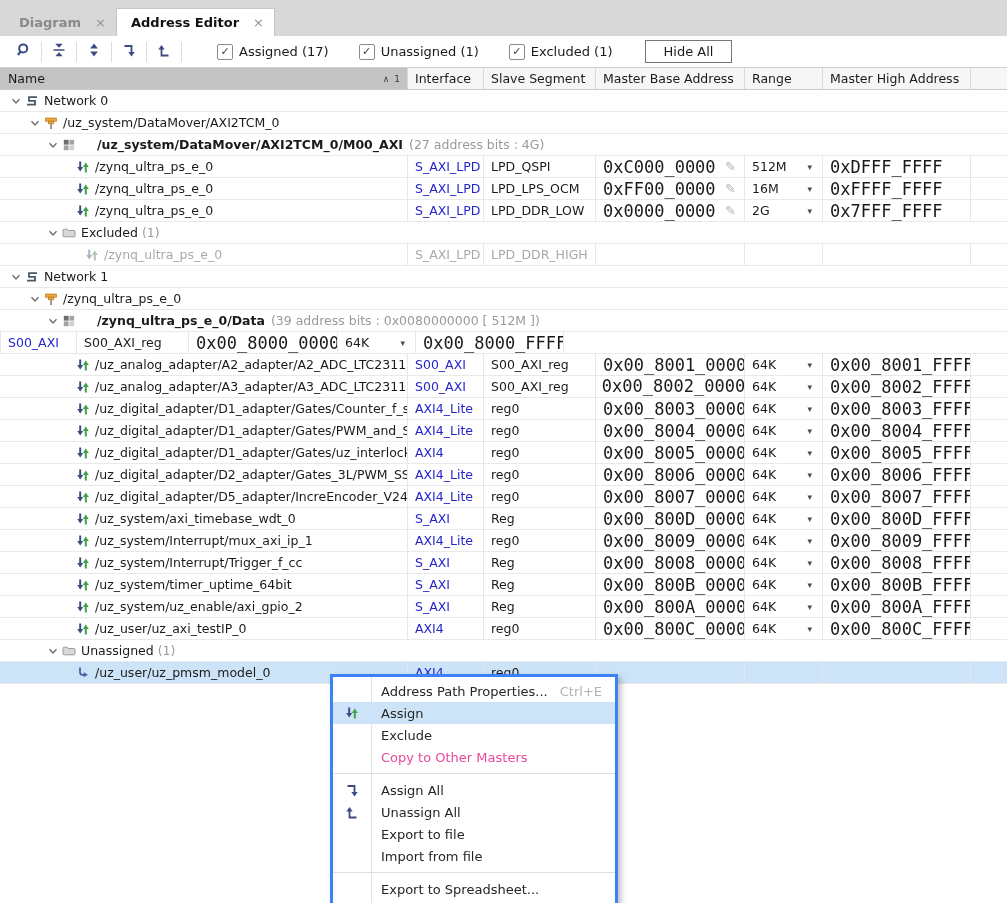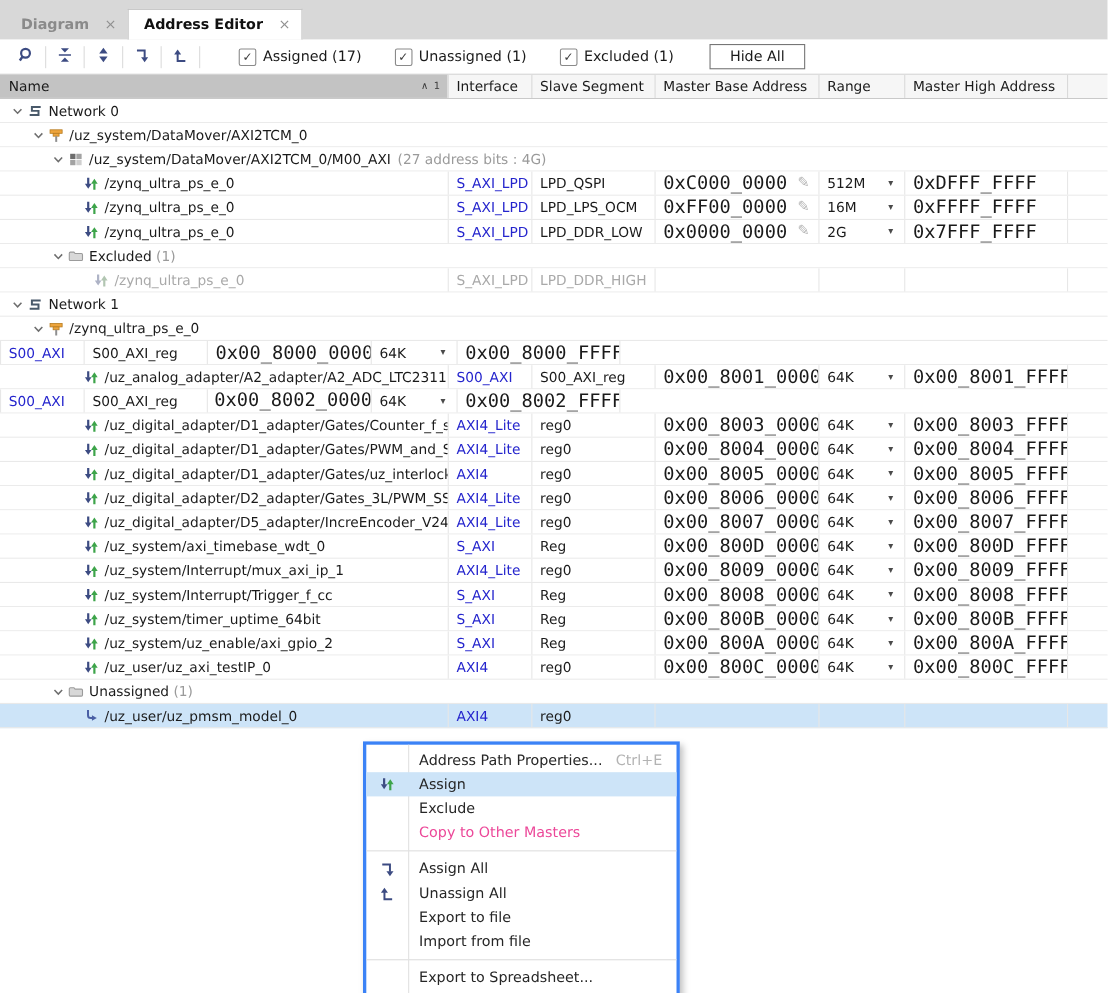--- a/index.html
+++ b/index.html
@@ -30,21 +30,21 @@
   .sortind{font-size:9px;color:#3a3a3a;letter-spacing:1px;}
   .row{display:flex;height:22px;box-sizing:border-box;border-bottom:1px solid #e9e9e9;align-items:stretch;background:#fff;}
   .row.selected{background:#cde4f8;}
   .cell{display:flex;align-items:center;box-sizing:border-box;white-space:nowrap;overflow:hidden;}
   .cell.colline{border-left:1px solid #e7e7e7;padding-left:7px;}
   .namecell{flex-shrink:0;}
   .chev{width:15px;display:flex;align-items:center;justify-content:center;flex-shrink:0;}
   .ricon{width:17px;display:flex;align-items:center;justify-content:center;flex-shrink:0;margin-right:4px;}
   .note{color:#9a9a9a;margin-left:6px;}
   .count{color:#9a9a9a;margin-left:4px;}
-  .boldname{font-weight:normal;}
+  .boldname{font-weight:bold;margin-left:16px;}
   .iflink{color:#2525cd;}
   .gray{color:#a9a9a9;}
   .mono{font-family:"DejaVu Sans Mono","Liberation Mono",monospace;font-size:17px;}
   .pencil{margin-left:auto;padding-right:8px;color:#b3b3b3;font-size:13px;}
   .ddarrow{margin-left:auto;padding-right:10px;color:#4a4a4a;font-size:9px;}
   
   .menu{position:absolute;left:330px;top:674px;width:288px;background:#ffffff;border:3px solid #3b82f6;
         box-shadow:3px 3px 6px rgba(0,0,0,.25);padding:3px 0;box-sizing:border-box;z-index:10;}
   .menu .gutterline{position:absolute;left:38px;top:0;bottom:0;width:1px;background:#e2e2e2;}
   .mitem{position:relative;height:22px;display:flex;align-items:center;font-size:13px;color:#262626;}
@@ -346,20 +346,39 @@
             <svg width="16" height="16" viewBox="0 0 16 16">
               <rect x="2.5" y="3" width="11" height="3.2" fill="#eda43c" stroke="#b57a1e" stroke-width="0.7"></rect>
               <rect x="5.3" y="6.2" width="5.4" height="2.6" fill="#eda43c" stroke="#b57a1e" stroke-width="0.7"></rect>
               <rect x="7.2" y="8.8" width="1.8" height="5.2" fill="#8f8f8f"></rect>
             </svg>
           </span>
           <span>/zynq_ultra_ps_e_0</span>
         </div>
       </div>
       <div class="row">
+        <div class="cell namecell" style="flex: 1 1 0%; padding-left: 45px;">
+          <span class="chev">
+            <svg width="14" height="14" viewBox="0 0 16 16">
+              <path d="M4 6 L8 10.2 L12 6" stroke="#6e6e6e" stroke-width="1.6" fill="none"></path>
+            </svg>
+          </span>
+          <span class="ricon">
+            <svg width="16" height="16" viewBox="0 0 16 16">
+              <rect x="2.8" y="2.8" width="4.8" height="4.8" fill="#6d6d6d"></rect>
+              <rect x="8.4" y="2.8" width="4.8" height="4.8" fill="#a3a3a3"></rect>
+              <rect x="2.8" y="8.4" width="4.8" height="4.8" fill="#a3a3a3"></rect>
+              <rect x="8.4" y="8.4" width="4.8" height="4.8" fill="#cfcfcf"></rect>
+            </svg>
+          </span>
+          <span class="boldname">/zynq_ultra_ps_e_0/Data</span>
+          <span class="note">(39 address bits : 0x0080000000 [ 512M ])</span>
+        </div>
+      </div>
+      <div class="row">
         <div class="cell colline" style="width: 76px;">
           <span class="iflink">S00_AXI</span>
         </div>
         <div class="cell colline" style="width: 112px;">
           <span>S00_AXI_reg</span>
         </div>
         <div class="cell colline" style="width: 149px;">
           <span class="mono">0x00_8000_0000</span>
           <span class="pencil">✎</span>
         </div>
@@ -397,20 +416,31 @@
         <div class="cell colline" style="width: 78px;">
           <span>64K</span>
           <span class="ddarrow">▾</span>
         </div>
         <div class="cell colline" style="width: 148px;">
           <span class="mono">0x00_8001_FFFF</span>
         </div>
         <div class="cell colline" style="flex: 1 1 0%;"></div>
       </div>
       <div class="row">
+        <div class="cell namecell" style="width: 407px; padding-left: 74px;">
+          <span class="ricon">
+            <svg width="16" height="16" viewBox="0 0 16 16">
+              <path d="M5.2 2.5 V8.5" stroke="#3c4b82" stroke-width="2"></path>
+              <path d="M2.2 8 H8.2 L5.2 12.5 Z" fill="#3c4b82"></path>
+              <path d="M10.8 13.5 V7.5" stroke="#3da44a" stroke-width="2"></path>
+              <path d="M7.8 8 H13.8 L10.8 3.5 Z" fill="#3da44a"></path>
+            </svg>
+          </span>
+          <span>/uz_analog_adapter/A3_adapter/A3_ADC_LTC2311</span>
+        </div>
         <div class="cell colline" style="width: 76px;">
           <span class="iflink">S00_AXI</span>
         </div>
         <div class="cell colline" style="width: 112px;">
           <span>S00_AXI_reg</span>
         </div>
         <div class="cell colline" style="width: 149px; flex-direction: column;">
           <span class="mono">0x00_8002_0000</span>
           <span class="pencil">✎</span>
         </div>

